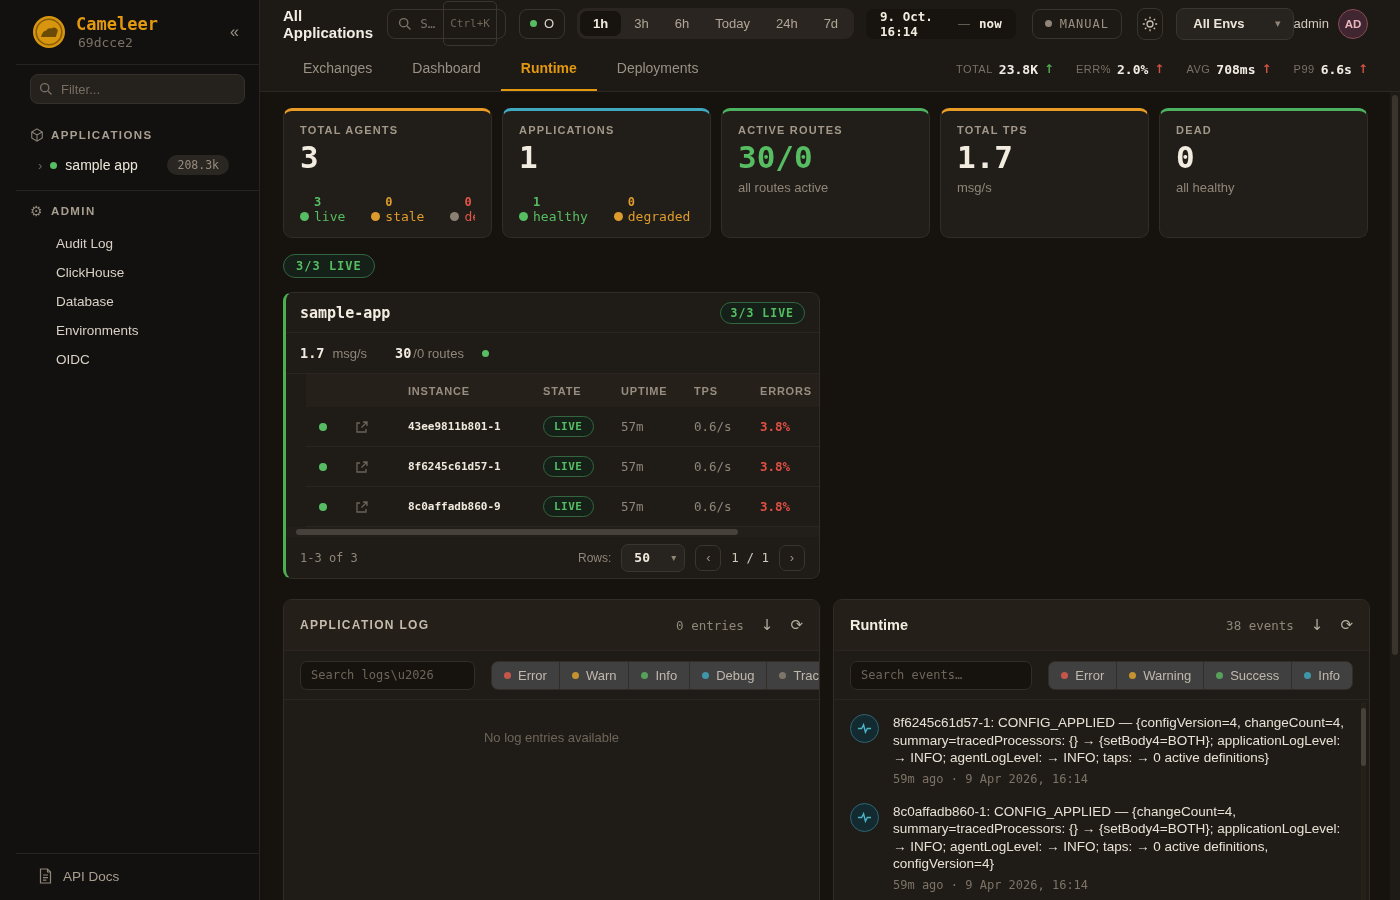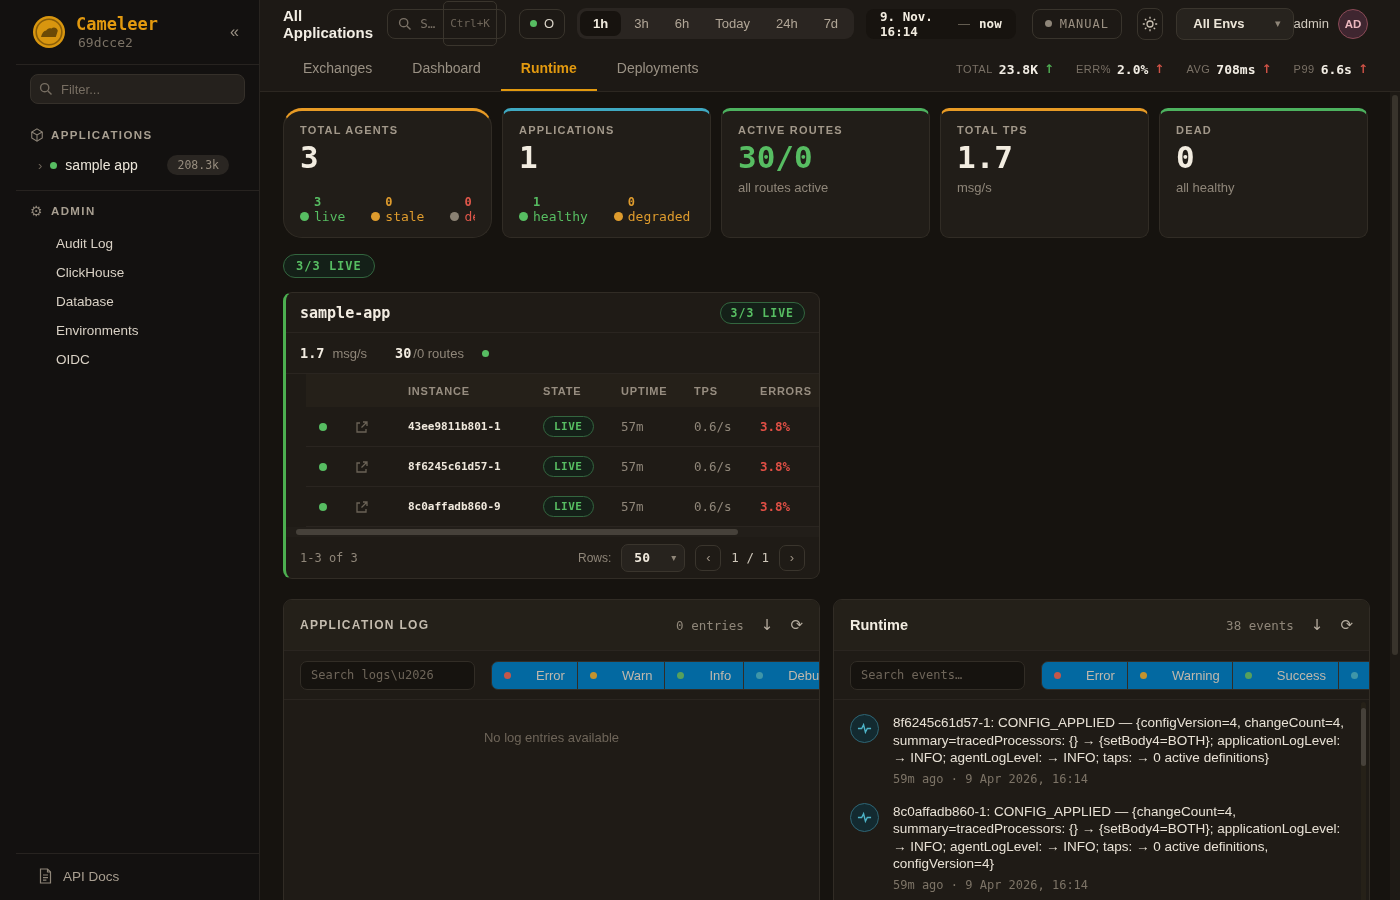--- a/index.html
+++ b/index.html
@@ -176,21 +176,21 @@
   .p-title-caps { font-size:12px; font-weight:bold; letter-spacing:1.3px; color:#c4bbae; }
   .p-title { font-size:14.5px; font-weight:bold; color:#f2ece1; }
   .p-head-right { margin-left:auto; display:flex; align-items:center; gap:17px; }
   .p-count { font-family:"DejaVu Sans Mono",monospace; font-size:12.5px; color:#8f8679; }
   .p-ic { color:#b5ac9f; cursor:pointer; font-size:15px; font-family:"DejaVu Sans",sans-serif; }
   .p-toolbar { height:49px; display:flex; align-items:center; padding:0 16px; gap:16px; border-bottom:1px solid #2a2520; }
   .p-search { width:193px; height:29px; background:#16130f; border:1px solid #322d26; border-radius:7px;
     color:#d8d1c5; font-family:"DejaVu Sans Mono",monospace; font-size:12px; padding:0 10px; outline:none; }
   .p-search::placeholder { color:#6e6559; }
   .seg-group { display:flex; }
-  .seg { display:flex; align-items:center; gap:25px; border:1px solid #322d26; background:#0369a1;
+  .seg { display:flex; align-items:center; gap:7px; border:1px solid #322d26; background:#404040;
     padding:6px 12px; margin-left:-1px; color:#c0b8ac; font-size:13px; cursor:pointer; }
   .seg:first-child { border-radius:7px 0 0 7px; margin-left:0; }
   .seg:last-child { border-radius:0 7px 7px 0; }
   .seg .fdot { width:7px; height:7px; border-radius:50%; }
   .empty-text { text-align:center; margin-top:30px; color:#6e6559; font-size:13px; }
 
   .events { padding:14px 22px 0 16px; }
   .event { display:flex; gap:14px; margin-bottom:17px; }
   .ev-icon { width:29px; height:29px; flex:0 0 29px; border-radius:50%; background:#132a30;
     border:1px solid #2f6675; display:flex; align-items:center; justify-content:center; }
@@ -304,21 +304,21 @@
       <div class="range-group">
         <button class="range-btn active">1h</button>
         <button class="range-btn">3h</button>
         <button class="range-btn">6h</button>
         <button class="range-btn">Today</button>
         <button class="range-btn">24h</button>
         <button class="range-btn">7d</button>
       </div>
 
       <div class="date-pill">
-        <span class="d1">9. Nov. 16:14</span>
+        <span class="d1">9. Oct. 16:14</span>
         <span class="sep">—</span>
         <span class="d2">now</span>
       </div>
 
       <div class="manual-btn">
         <span class="mdot"></span>
         <span class="mtxt">MANUAL</span>
       </div>
 
       <button class="icon-btn">
@@ -368,21 +368,21 @@
           <span class="vl">6.6s</span>
           <span class="ar" style="color: rgb(207, 82, 70);">↑</span>
         </span>
       </div>
     </div>
 
     <div class="content">
 
       <div class="cards">
 
-        <div class="card" style="border-top-color: rgb(232, 155, 37); border-radius: 19px;">
+        <div class="card" style="border-top-color: rgb(232, 155, 37);">
           <div class="card-title">TOTAL AGENTS</div>
           <div class="card-value" style="color: rgb(242, 236, 224);">3</div>
           <div class="cstats">
             <span class="cstat">
               <span class="dot" style="background: rgb(87, 189, 98);"></span>
               <span class="col" style="color: rgb(87, 189, 98);">
                 <span class="num">3</span>
                 <span class="lbl">live</span>
               </span>
             </span>

